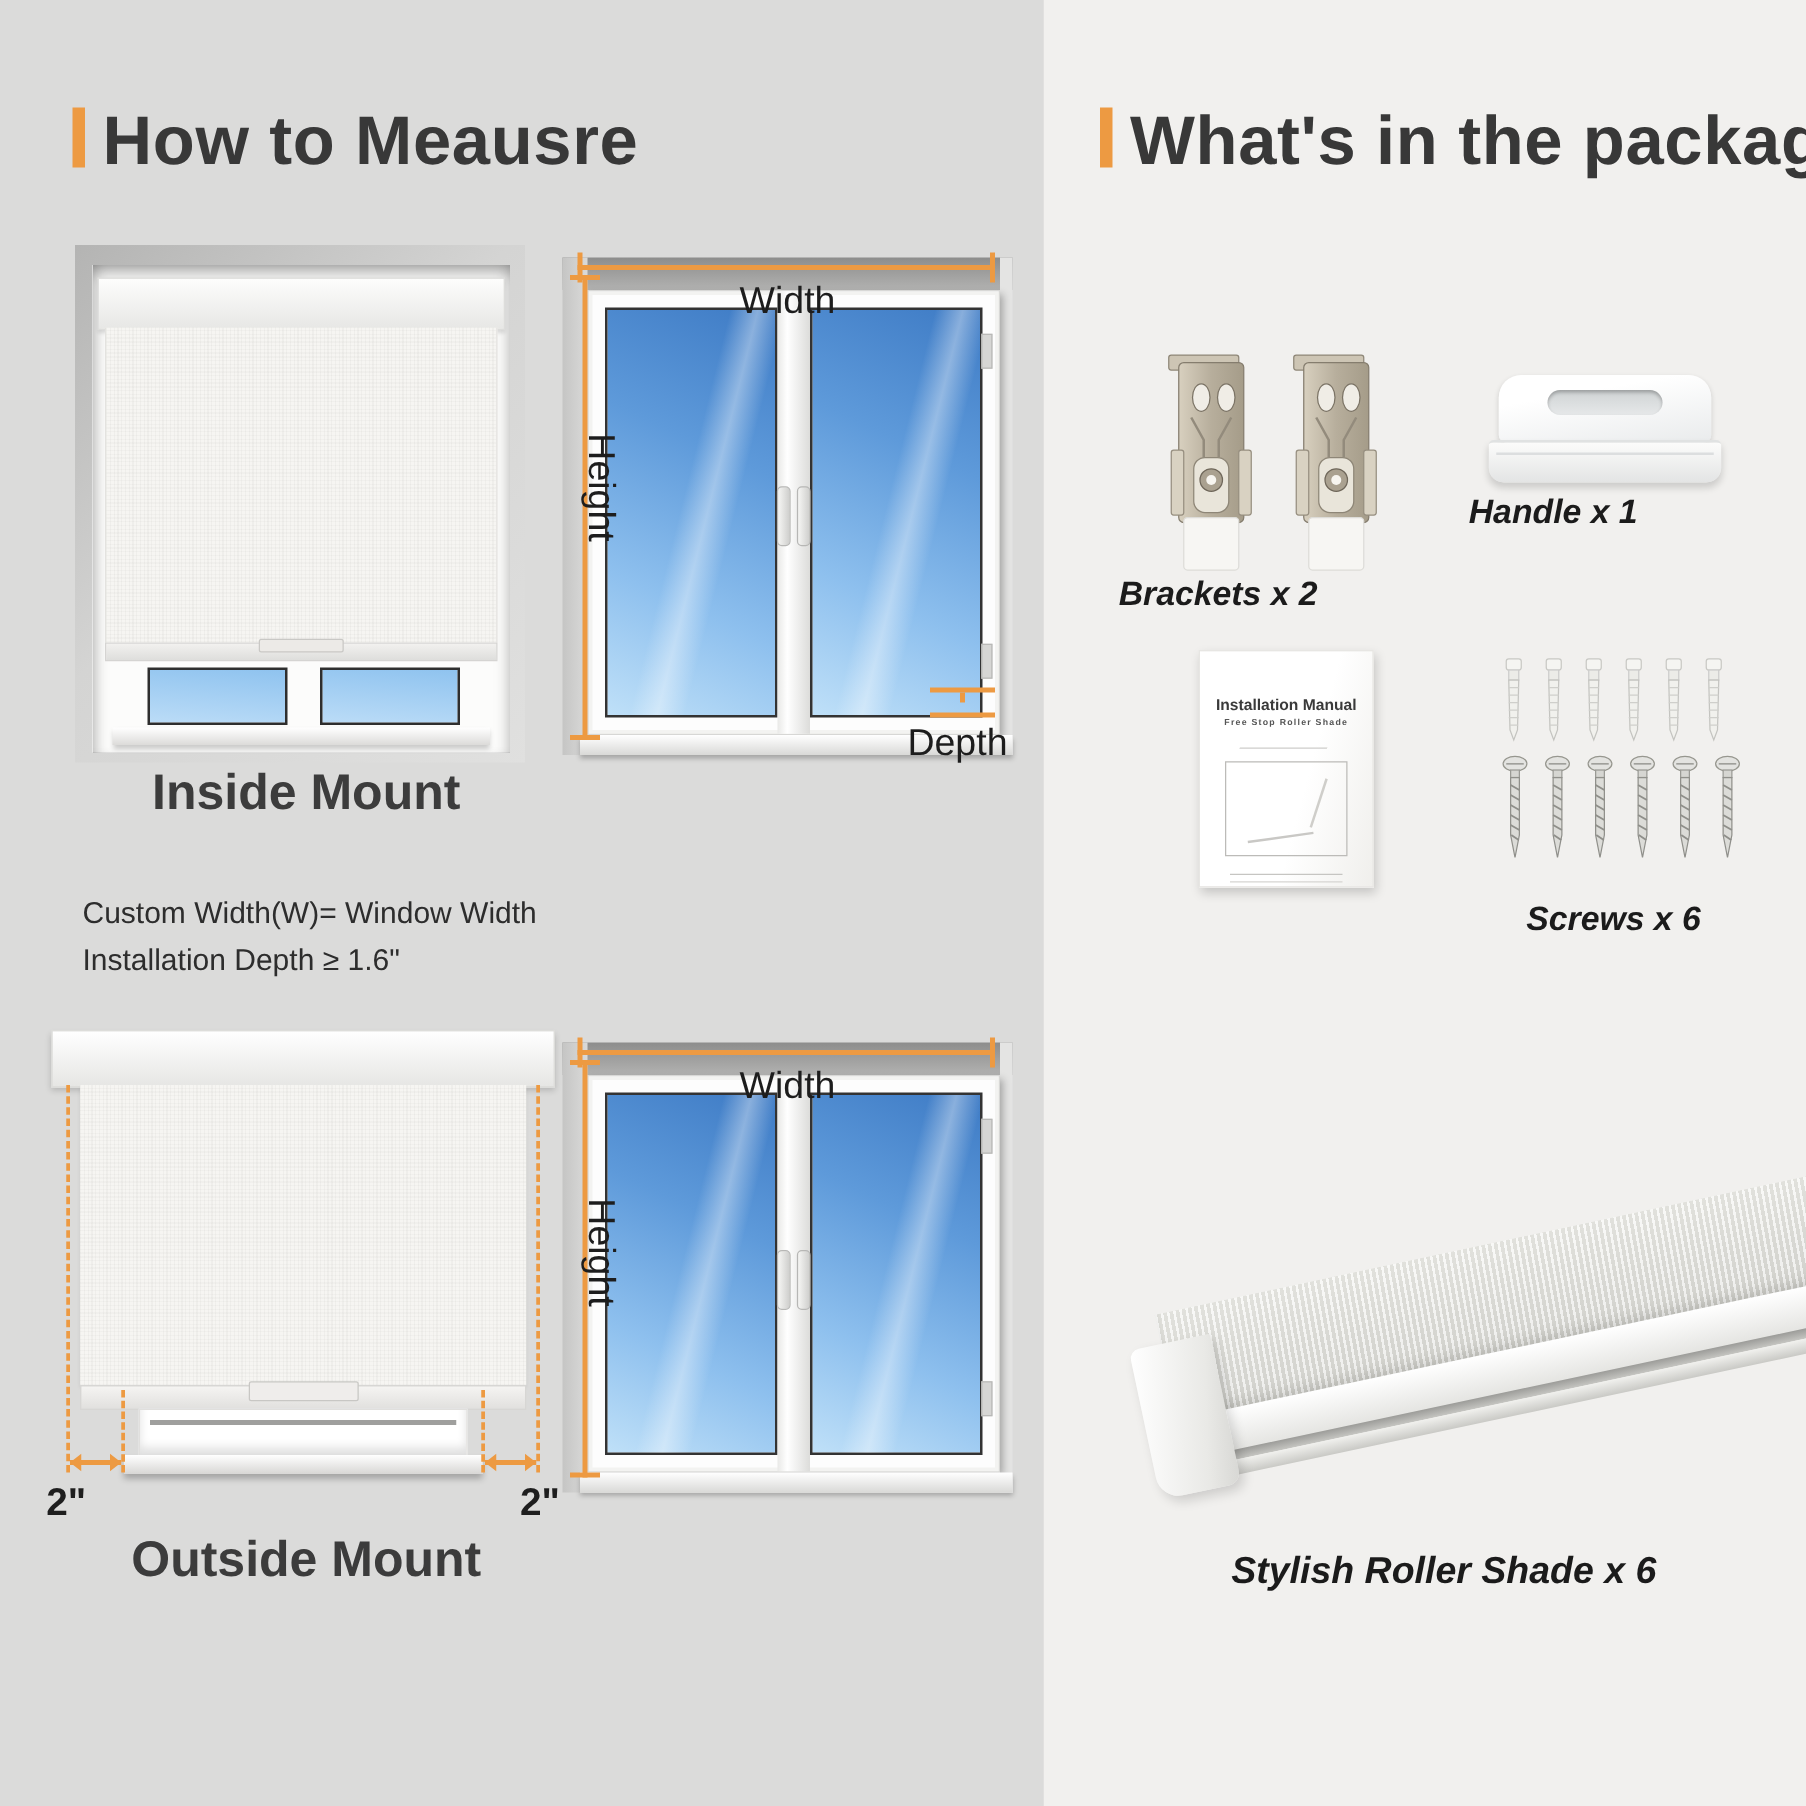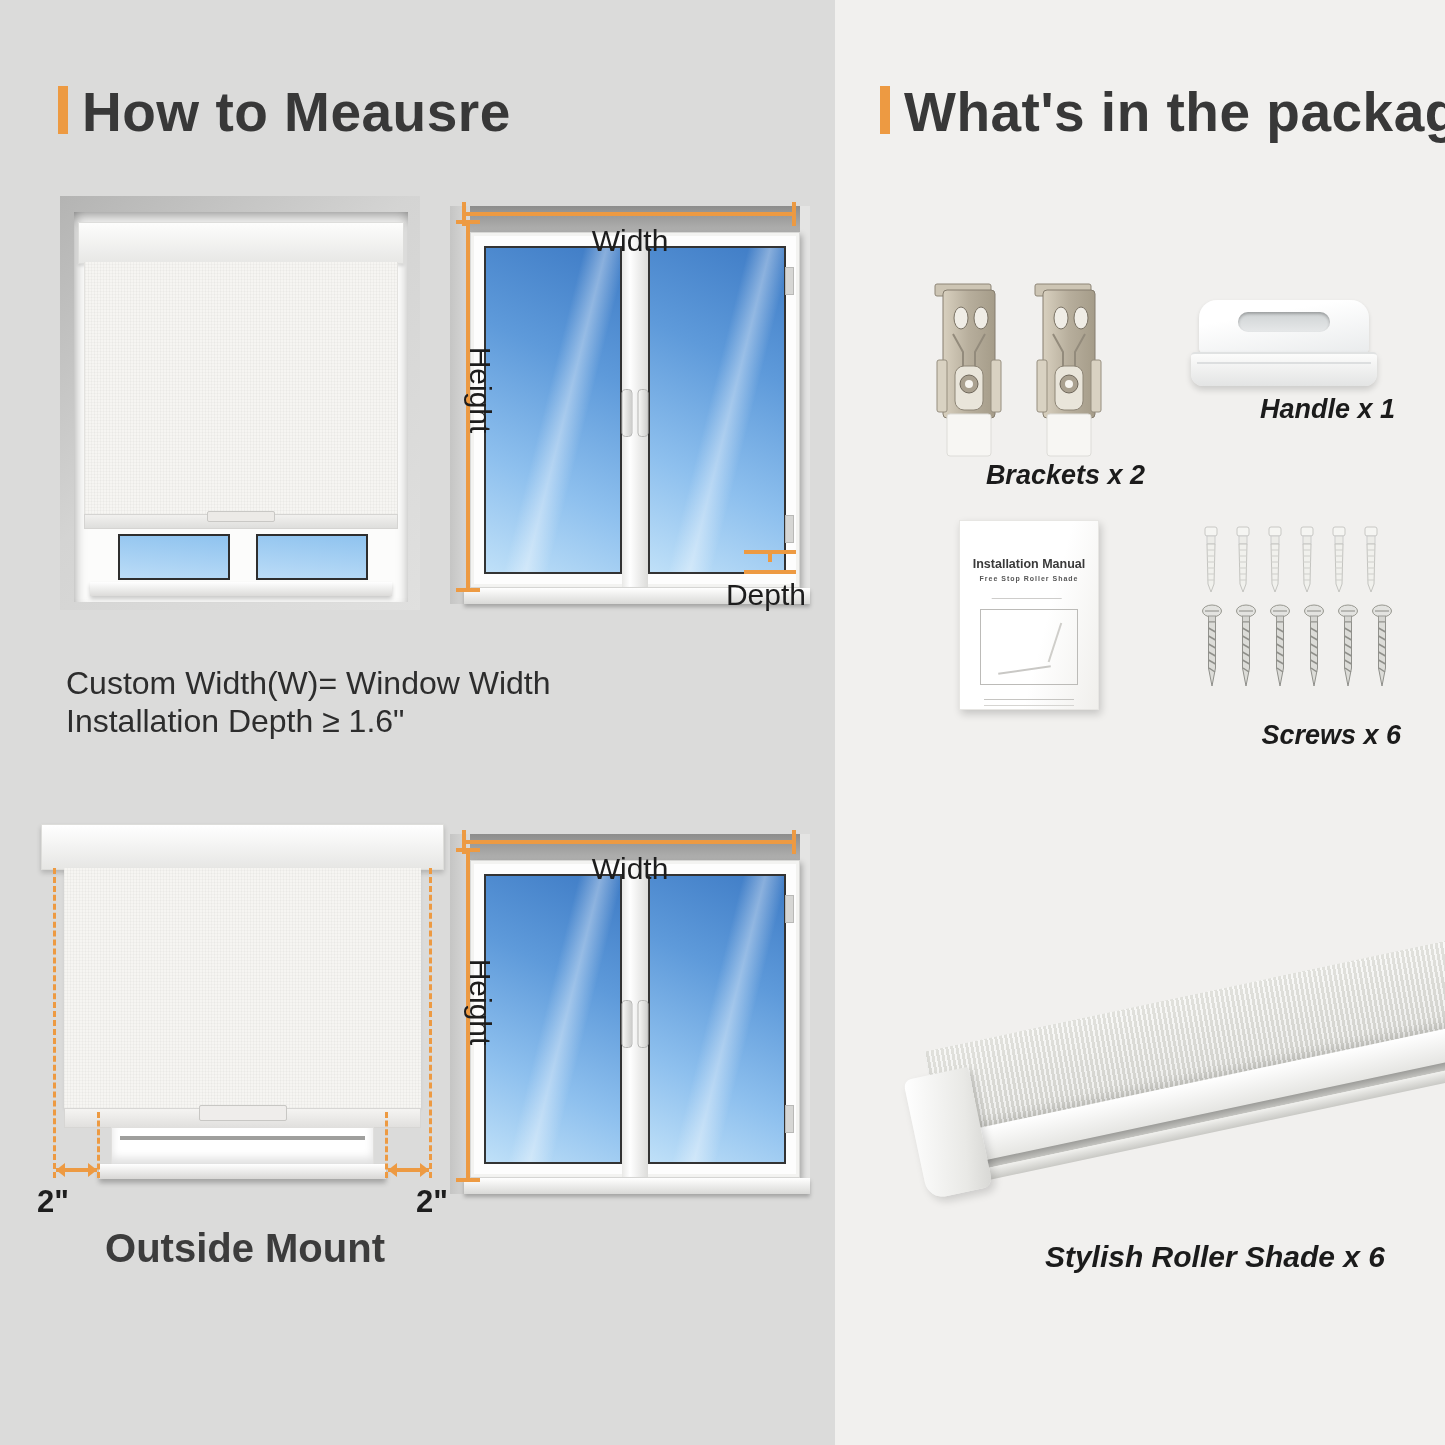--- a/index.html
+++ b/index.html
@@ -88,21 +88,21 @@
     border-top:4px solid #ED9A42; border-bottom:4px solid #ED9A42; }
   .m-depth::after { content:""; position:absolute; left:50%; top:0; width:4px; height:8px;
     transform:translateX(-50%); background:#ED9A42; }
   .lbl-depth { position:absolute; right:4px; bottom:0;margin-top:40px; }
 
   
   .mount-h { position:absolute; left:60px; width:370px; text-align:center;
     font-size:40px; font-weight:bold; color:#3c3c3c; }
   #h-inside  { top:612px; }
   #h-outside { top:1226px; }
-  .copy { position:absolute; left:66px; font-size:32px; color:#2d2d2d; line-height:38px; white-space:nowrap; }
+  .copy { position:absolute; left:66px; font-size:24px; color:#2d2d2d; line-height:38px; white-space:nowrap;margin-top:48px; }
   #copy-inside  { top:664px; }
   #copy-outside { top:1280px; }
 
   
   .outsidefig { position:absolute; left:35px; top:812px; width:415px; height:412px; }
   .of-cassette { position:absolute; left:6px; right:6px; top:12px; height:44px;
     background:linear-gradient(#ffffff,#e6e6e4); border:1px solid #ddddda; box-shadow:0 3px 5px rgba(0,0,0,.18); }
   .of-fabric { position:absolute; left:29px; right:29px; top:56px; height:240px; box-shadow:0 2px 3px rgba(0,0,0,.08); }
   .of-bottombar { position:absolute; left:29px; right:29px; top:296px; height:18px;
     background:linear-gradient(#f5f4f2,#e1e0de); border:1px solid #d7d6d4; }
@@ -121,21 +121,21 @@
   .of-harrow-l { left:21px; width:41px; } .of-harrow-r { right:21px; width:41px; }
   .of-harrow::before, .of-harrow::after { content:""; position:absolute; top:-5px;
     border-top:7px solid transparent; border-bottom:7px solid transparent; }
   .of-harrow::before { left:0; border-right:9px solid #ED9A42; }
   .of-harrow::after { right:0; border-left:9px solid #ED9A42; }
   .of-2 { position:absolute; top:372px; font-size:31px; font-weight:bold; color:#1e1e1e; }
   .of-2l { left:2px; } .of-2r { right:2px; }
 
   
   .item-label { position:absolute; font-size:27px; font-weight:bold; font-style:italic;
-    color:#1b1b1b; text-align:right; white-space:nowrap; }
+    color:#1b1b1b; text-align:left; white-space:nowrap; }
   .bracket-svg { position:absolute; top:282px; width:80px; height:180px; }
   #bracket1 { left:98px; } #bracket2 { left:198px; }
   #lbl-brackets { left:60px;  top:460px; width:250px; }
   
   .handlefig { position:absolute; left:356px; top:300px; width:186px; height:96px; }
   .hf-top { position:absolute; left:8px; top:0; width:170px; height:54px;
     background:linear-gradient(170deg,#ffffff 30%,#e9ebec); border-radius:18px 18px 6px 6px;
     box-shadow:0 2px 4px rgba(0,0,0,.12); }
   .hf-slot { position:absolute; left:50%; top:12px; transform:translateX(-50%); width:92px; height:20px;
     background:linear-gradient(#cfd3d4,#e6e8e9); border-radius:10px; box-shadow:inset 0 2px 3px rgba(0,0,0,.25); }
@@ -227,20 +227,21 @@
     </div>
     <div class="wf-sill"></div>
     <div class="m-w"></div>
     <div class="lbl-width lbl-dim">Width</div>
     <div class="m-h"></div>
     <div class="lbl-height lbl-dim">Height</div>
     <div class="m-depth"></div>
     <div class="lbl-depth lbl-dim">Depth</div>
   </div>
 
+  <div class="mount-h" id="h-inside">Inside Mount</div>
   <div class="copy" id="copy-inside">
     <div>Custom Width(W)= Window Width</div>
     <div>Installation Depth ≥ 1.6"</div>
   </div>
 
   <div class="outsidefig">
     <div class="of-cassette"></div>
     <div class="of-fabric fabric-tex"></div>
     <div class="of-bottombar">
       <span class="of-handle"></span>

